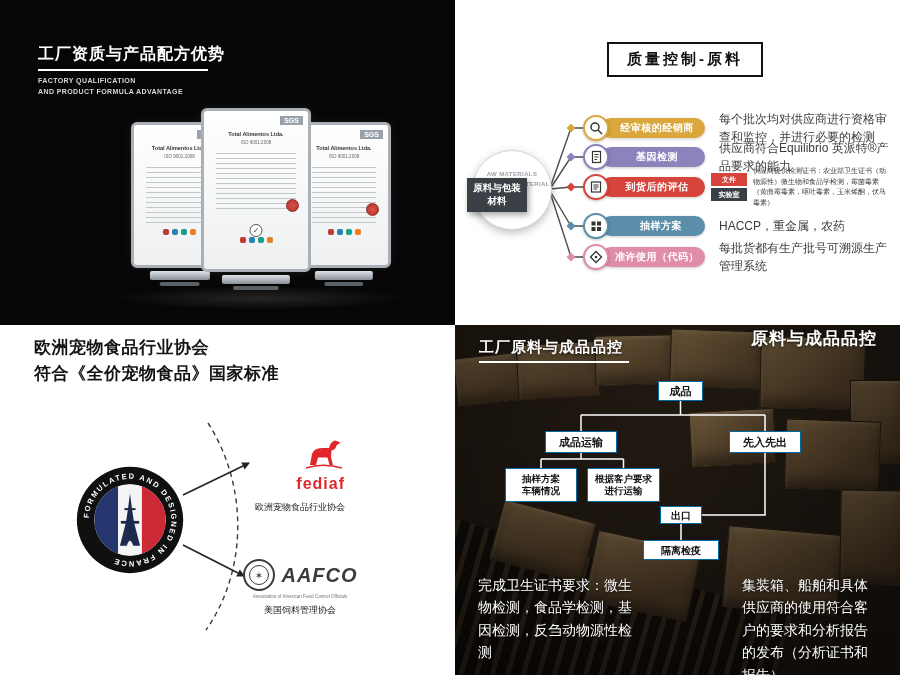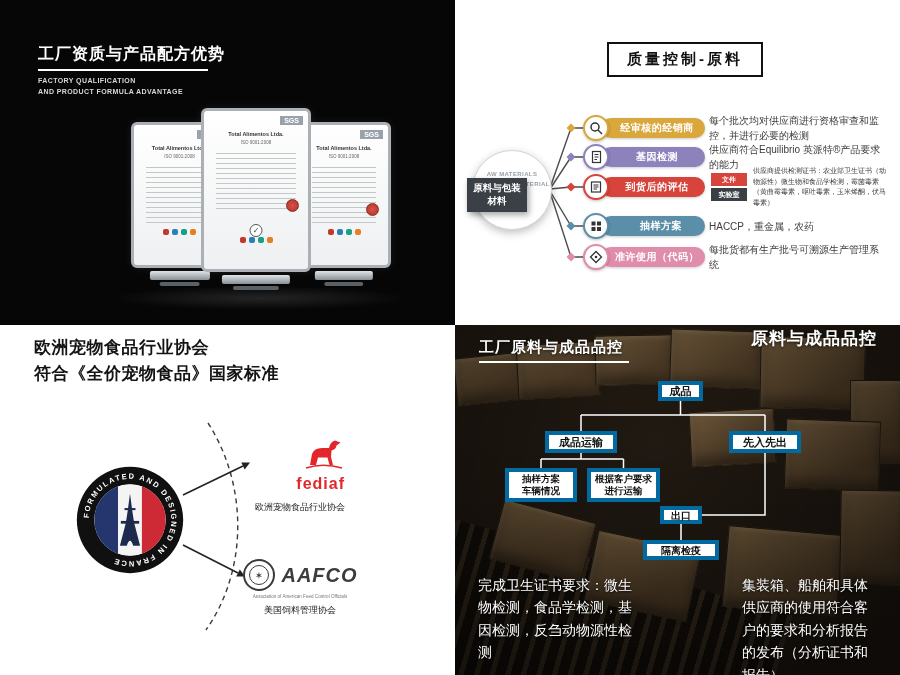--- a/index.html
+++ b/index.html
@@ -39,21 +39,21 @@
   
   .q-tr { position: absolute; left: 455px; top: 0; width: 445px; height: 325px; background: #fff; }
   .tr-titlebox { position: absolute; left: 152px; top: 42px; border: 2px solid #111; padding: 6px 18px; font-size: 15px; font-weight: bold; letter-spacing: 3px; color: #111; }
   .tr-connectors { position: absolute; left: 0; top: 0; }
   .hub { position: absolute; left: 17px; top: 150px; width: 80px; height: 80px; border-radius: 50%; background: #fff; border: 1px solid #d5d5d5; box-shadow: 0 3px 8px rgba(0,0,0,.25); }
   .hub-en { padding-top: 19px; text-align: center; font-size: 6px; font-weight: bold; letter-spacing: .4px; color: #98a0a8; line-height: 1.6; }
   .hub-zh { position: absolute; left: 12px; top: 178px; width: 60px; background: #3b4046; color: #fff; font-size: 9.5px; font-weight: bold; line-height: 1.35; padding: 4px 5px; text-align: center; box-shadow: 2px 3px 6px rgba(0,0,0,.35); z-index: 2; }
   .tr-row { position: absolute; left: 128px; display: flex; align-items: center; height: 26px; }
   .tr-ico { width: 26px; height: 26px; border-radius: 50%; background: #fff; border: 2px solid #999; display: flex; align-items: center; justify-content: center; z-index: 1; box-shadow: 0 1px 3px rgba(0,0,0,.25); flex: none; }
   .tr-pill { width: 104px; height: 20px; margin-left: -8px; border-radius: 10px; color: #fff; font-size: 10px; font-weight: bold; letter-spacing: .5px; display: flex; align-items: center; justify-content: center; padding-left: 8px; box-shadow: 0 1px 3px rgba(0,0,0,.2); flex: none; }
-  .tr-note { margin-left: 4px; width: 175px; font-size: 10px; color: #3c3c3c; line-height: 1.5; }
+  .tr-note { margin-left: 14px; width: 175px; font-size: 12px; color: #3c3c3c; line-height: 1.5; }
   .tr-note.narrow { width: 137px; font-size: 7px; margin-left: 6px; }
   .tr-tags { display: flex; flex-direction: column; gap: 2px; margin-left: 6px; width: 36px; flex: none; }
   .tr-tag { color: #fff; font-size: 7px; font-weight: bold; text-align: center; padding: 1.5px 0; }
   .r0 { top: 115px; } .r1 { top: 144px; } .r2 { top: 174px; } .r3 { top: 213px; } .r4 { top: 244px; }
 
   
   .q-bl { position: absolute; left: 0; top: 325px; width: 455px; height: 350px; background: #fff; }
   .bl-line1 { position: absolute; left: 34px; top: 11px; font-size: 17px; font-weight: bold; color: #141414; letter-spacing: .5px; }
   .bl-line2 { position: absolute; left: 34px; top: 37px; font-size: 17px; font-weight: bold; color: #141414; letter-spacing: .5px; }
   .bl-badge { position: absolute; left: 75px; top: 140px; }
@@ -69,21 +69,21 @@
 
   
   .q-br { position: absolute; left: 455px; top: 325px; width: 445px; height: 350px; background: #2c2218; overflow: hidden; }
   .rollers { position: absolute; left: -60px; top: 235px; width: 380px; height: 180px; transform: rotate(16deg); background: repeating-linear-gradient(90deg, #4c3d2a 0 5px, #15100a 5px 15px); opacity: .8; }
   .box { position: absolute; background: linear-gradient(155deg, #9a7c52, #6a5134 70%); border: 1px solid rgba(30,20,10,.8); box-shadow: inset 0 -8px 12px rgba(0,0,0,.35), inset 2px 2px 4px rgba(255,235,200,.22); }
   .shade { position: absolute; inset: 0; background: radial-gradient(ellipse at 45% 35%, rgba(0,0,0,.05), rgba(0,0,0,.5) 85%), linear-gradient(rgba(0,0,0,.15), rgba(0,0,0,.35)); }
   .br-title-right { position: absolute; right: 23px; top: 2px; color: #fff; font-size: 17px; font-weight: bold; letter-spacing: 1px; z-index: 6; text-shadow: 0 1px 3px rgba(0,0,0,.7); }
   .br-title-left { position: absolute; left: 24px; top: 13px; color: #fff; font-size: 15px; font-weight: bold; letter-spacing: 1px; z-index: 6; text-shadow: 0 1px 3px rgba(0,0,0,.7); }
   .br-underline { position: absolute; left: 24px; top: 36px; width: 150px; height: 2px; background: #fff; z-index: 6; }
   .br-lines { position: absolute; left: 0; top: 0; z-index: 4; }
-  .fbox { position: absolute; z-index: 5; background: #fff; border: 4px solid #0369a1; color: #111; font-weight: bold; text-align: center; display: flex; align-items: center; justify-content: center; line-height: 1.3; }
+  .fbox { position: absolute; z-index: 5; background: #fff; border: 1px solid #0369a1; color: #111; font-weight: bold; text-align: center; display: flex; align-items: center; justify-content: center; line-height: 1.3; }
   .br-note { position: absolute; z-index: 6; color: #fff; font-size: 14px; line-height: 1.6; text-shadow: 0 1px 2px rgba(0,0,0,.85); }
 </style>
 </head>
 <body>
 
 <div class="canvas">
 
   <section class="q-tl">
     <h1 class="tl-title">工厂资质与产品配方优势</h1>
     <div class="tl-underline"></div>

